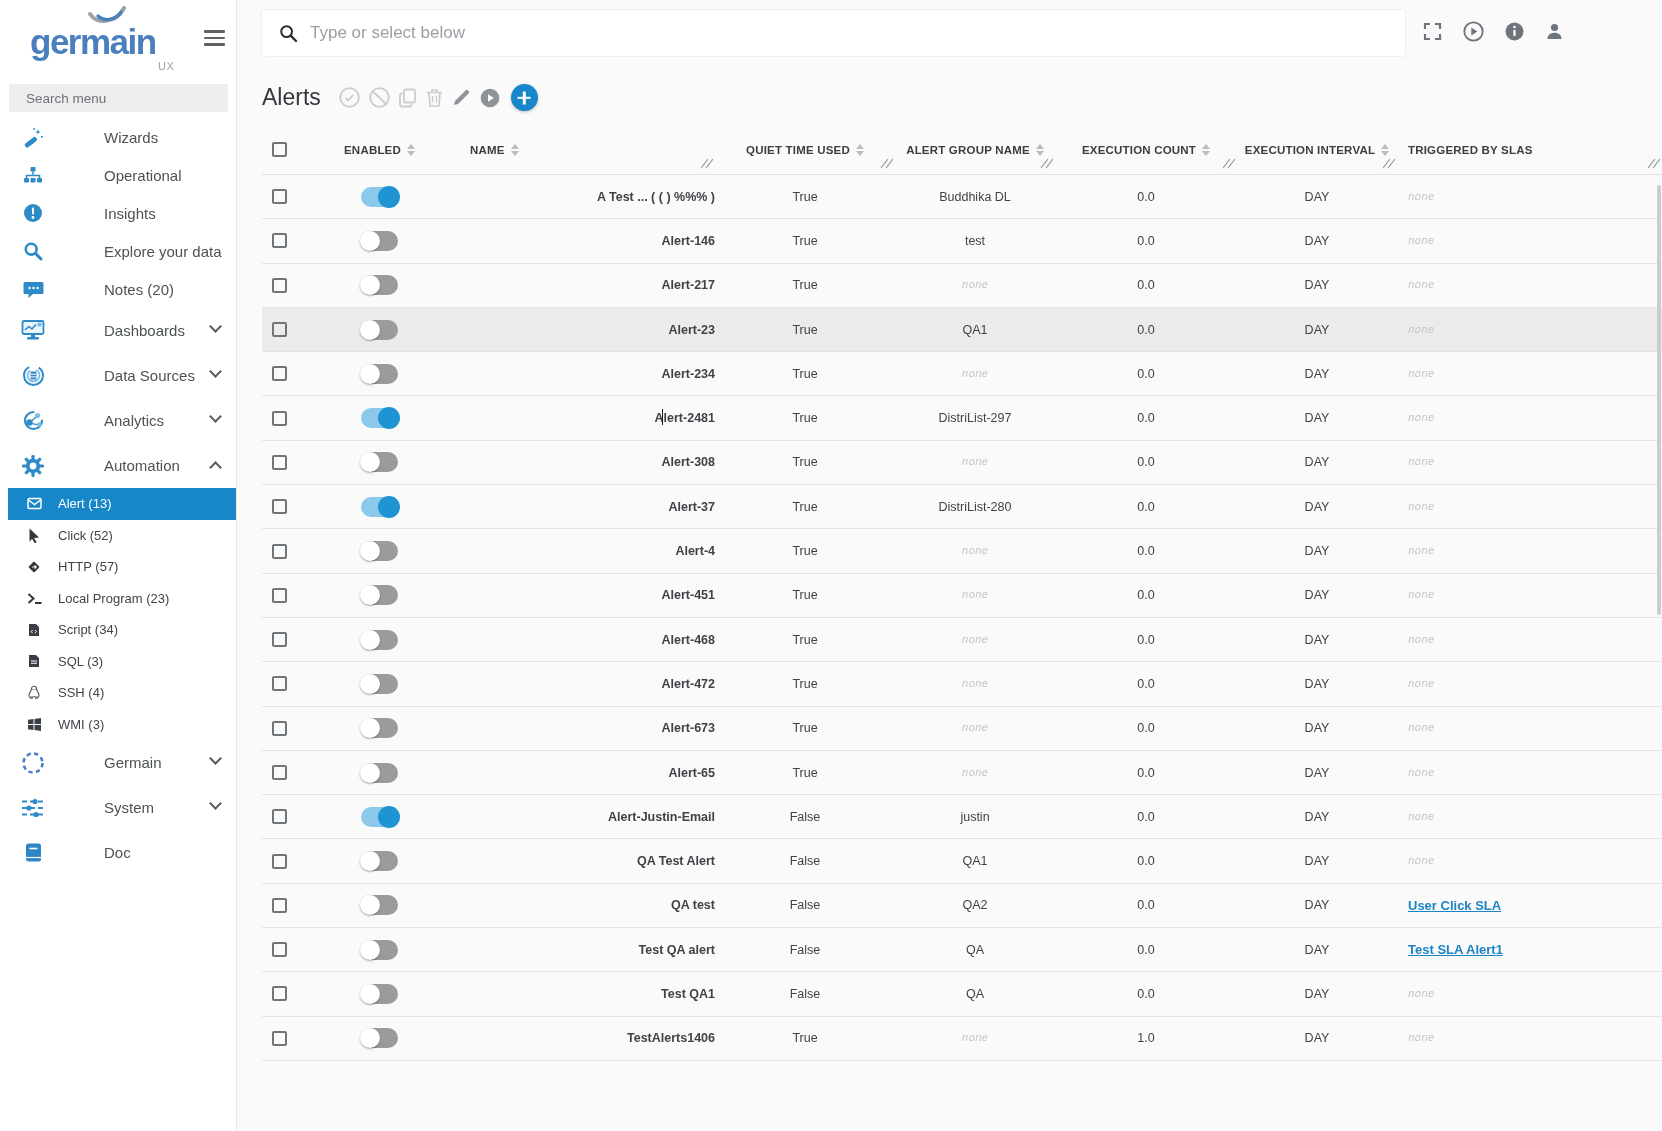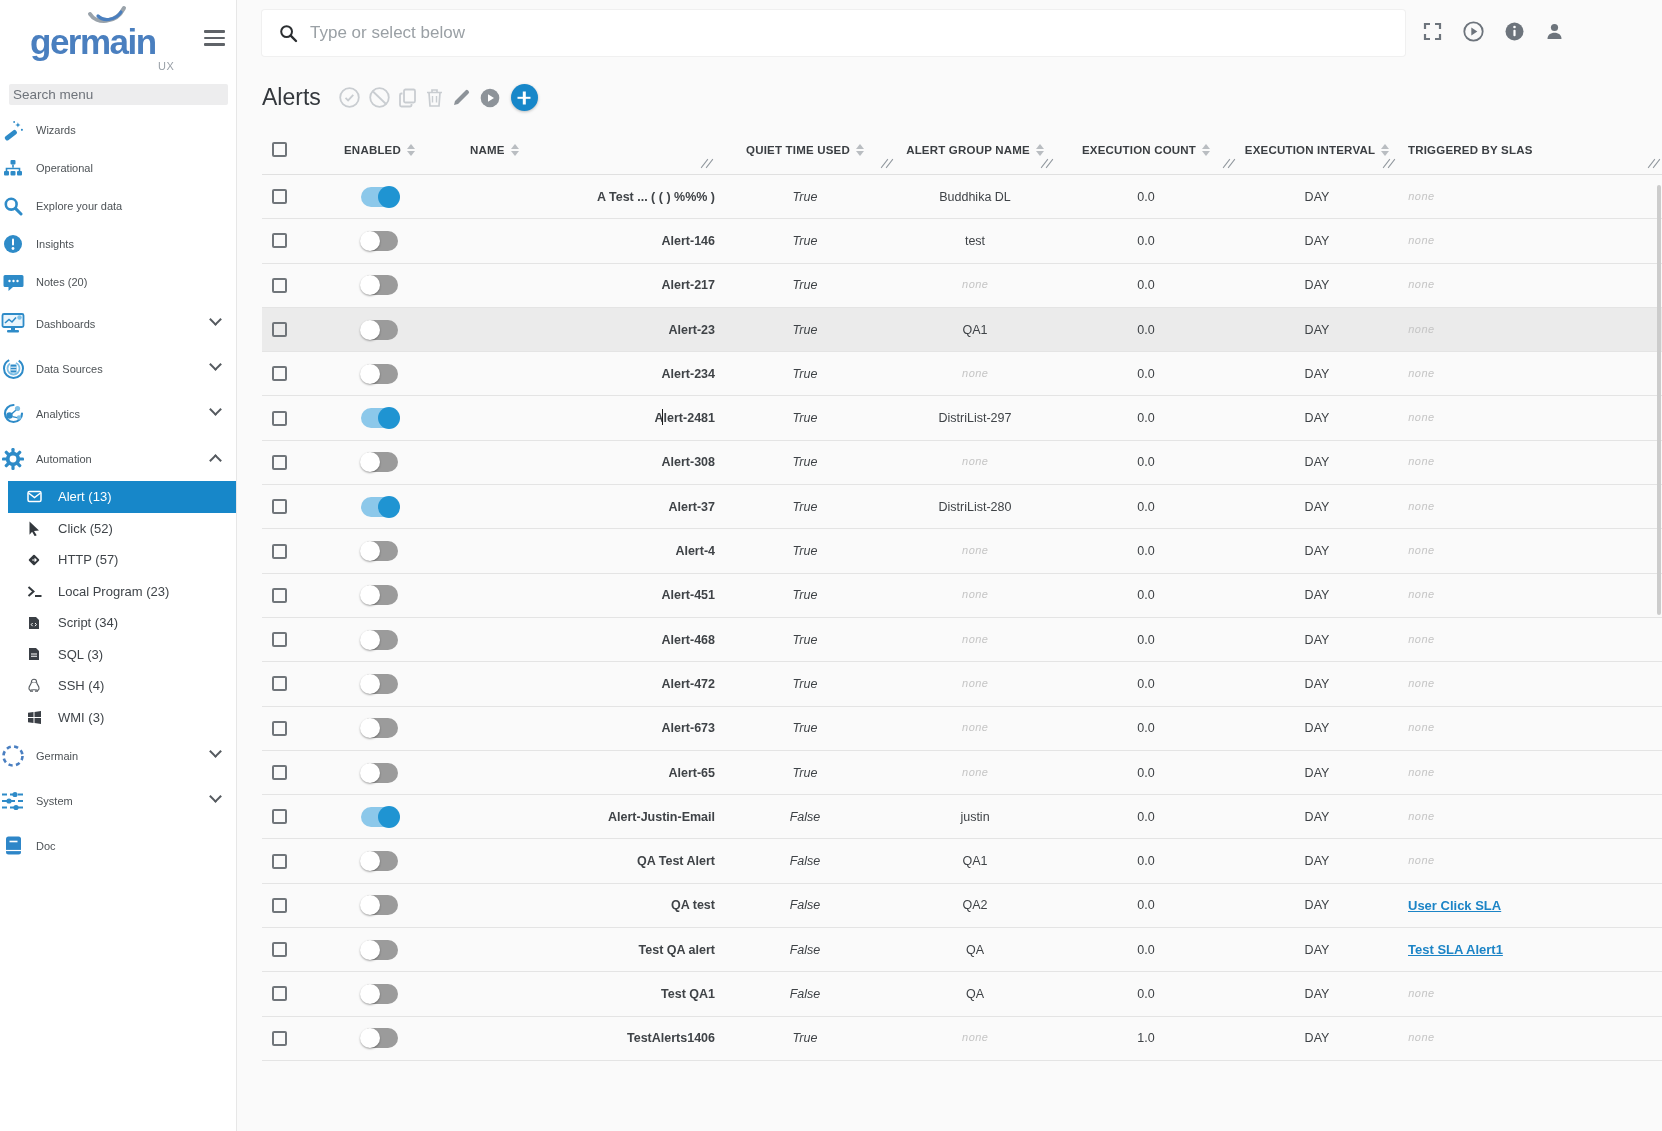--- a/index.html
+++ b/index.html
@@ -8,24 +8,24 @@
 
   
   .sidebar { position:absolute; left:0; top:0; width:237px; height:1131px; background:#fff; border-right:1px solid #e7e7e7; z-index:5; }
   .logo-wrap { position:relative; height:80px; }
   .logo-text { position:absolute; left:30px; top:22px; font-size:35px; font-weight:600; letter-spacing:-1.5px; color:#4a7fbf; }
   .logo-sub { position:absolute; left:158px; top:60px; font-size:11px; font-weight:normal; color:#9aa1a8; letter-spacing:.5px; }
   .logo-swoosh { position:absolute; left:82px; top:0; }
   .hamburger { position:absolute; right:11px; top:30px; width:21px; height:17px; cursor:pointer; }
   .hamburger i { display:block; height:2.5px; background:#5f6368; margin-bottom:4px; border-radius:1px; }
 
-  .menu-search { display:block; margin:4px 9px 6px 9px; width:219px; height:21px; background:#ededee; border:none; border-radius:2px; padding-left:4px; font-size:13.5px; color:#6e737a; font-family:"Liberation Sans",sans-serif; outline:none; }
+  .menu-search { display:block; margin:4px 9px 6px 9px; width:219px; height:28px; background:#ededee; border:none; border-radius:2px; padding-left:17px; font-size:13.5px; color:#6e737a; font-family:"Liberation Sans",sans-serif; outline:none; }
   .menu-search::placeholder { color:#6e737a; opacity:1; }
 
-  .nav-item { display:flex; align-items:center; height:38px; padding-left:0; cursor:pointer; color:#4d5256; font-size:11px; position:relative; }
+  .nav-item { display:flex; align-items:center; height:38px; padding-left:20px; cursor:pointer; color:#4d5256; font-size:15px; position:relative;gap:48px; }
   .nav-item.group { height:45px; }
   .nav-item .ic { width:26px; display:flex; justify-content:center; margin-right:10px; }
   .chev { position:absolute; right:16px; width:9px; height:9px; border-right:2px solid #555a5f; border-bottom:2px solid #555a5f; }
   .chev.down { transform:rotate(45deg); top:14px; }
   .chev.up { transform:rotate(-135deg); top:20px; }
 
   .sub-item { display:flex; align-items:center; height:31.5px; padding-left:24px; cursor:pointer; color:#3f4449; font-size:13px; }
   .sub-item .ic { width:20px; display:flex; justify-content:center; margin-right:14px; }
   .sub-item.selected { background:#1787c9; color:#fff; margin-left:8px; padding-left:16px; }
 
@@ -64,21 +64,21 @@
 
   .tbody { position:absolute; left:25px; right:0; top:175px; }
   .tr { height:44.3px; align-items:center; border-bottom:1px solid #e4e4e4; background:transparent; }
   .tr.hl { background:#ebebeb; }
   .td { text-align:center; font-size:12.5px; color:#3f4347; }
   .td.c-cbx { display:flex; justify-content:center; }
   .cbx { width:15px; height:15px; border:2px solid #70757a; border-radius:2px; cursor:pointer; background:transparent; }
   .td.c-name { text-align:right; padding-left:8px;font-weight:bold; }
   .td.c-name .txt { position:relative; }
   .tr .c-name.caret .txt::before { content:''; position:absolute; left:7px; top:-2px; width:1.2px; height:16px; background:#1a1a1a; }
-  .td.c-quiet { font-style:italic; }
+  .td.c-quiet { }
   .td.c-sla { text-align:left; padding-left:11px; }
   .muted { color:#c5c5c5; font-style:italic; font-size:11px;font-family:Liberation Mono, monospace; }
   .sla-link { color:#1c84c6; font-weight:bold; font-size:13px; text-decoration:underline; cursor:pointer; }
 
   .toggle { position:relative; width:37px; height:20px; border-radius:10px; display:inline-block; cursor:pointer; vertical-align:middle; }
   .toggle.off { background:#9b9b9b; }
   .toggle.off .knob { position:absolute; left:-1px; top:0; width:20px; height:20px; border-radius:50%; background:#fff; box-shadow:0 1px 2px rgba(0,0,0,.35); }
   .toggle.on { background:#8cc8ea; }
   .toggle.on .knob { position:absolute; right:-2px; top:-1px; width:22px; height:22px; border-radius:50%; background:#1f94d2; }
 
@@ -125,36 +125,36 @@
           <rect x="7.5" y="13" width="5" height="4.5" rx="1" fill="#2e8bc8"></rect>
           <rect x="14" y="13" width="5" height="4.5" rx="1" fill="#2e8bc8"></rect>
         </svg>
     </span>
     <span>Operational</span>
   </div>
 
   <div class="nav-item">
     <span class="ic">
       <svg width="20" height="20" viewBox="0 0 20 20">
-          <circle cx="8.2" cy="8.2" r="5.4" stroke="#2e8bc8" stroke-width="2.6" fill="none"></circle>
-          <path d="M12.4 12.4L18 18" stroke="#2e8bc8" stroke-width="3" stroke-linecap="round"></path>
-        </svg>
-    </span>
-    <span>Explore your data</span>
-  </div>
-
-  <div class="nav-item">
-    <span class="ic">
-      <svg width="20" height="20" viewBox="0 0 20 20">
           <circle cx="10" cy="10" r="9" fill="#2e8bc8"></circle>
           <rect x="9" y="4.5" width="2" height="7" rx="1" fill="#fff"></rect>
           <circle cx="10" cy="14.5" r="1.4" fill="#fff"></circle>
         </svg>
     </span>
     <span>Insights</span>
+  </div>
+
+  <div class="nav-item">
+    <span class="ic">
+      <svg width="20" height="20" viewBox="0 0 20 20">
+          <circle cx="8.2" cy="8.2" r="5.4" stroke="#2e8bc8" stroke-width="2.6" fill="none"></circle>
+          <path d="M12.4 12.4L18 18" stroke="#2e8bc8" stroke-width="3" stroke-linecap="round"></path>
+        </svg>
+    </span>
+    <span>Explore your data</span>
   </div>
 
   <div class="nav-item">
     <span class="ic">
       <svg width="21" height="19" viewBox="0 0 21 19">
           <path d="M2 2h17a1.5 1.5 0 0 1 1.5 1.5v9A1.5 1.5 0 0 1 19 14h-9l-4.5 4v-4H2A1.5 1.5 0 0 1 .5 12.5v-9A1.5 1.5 0 0 1 2 2z" fill="#2e8bc8"></path>
           <circle cx="6.5" cy="8" r="1.2" fill="#fff"></circle>
           <circle cx="10.5" cy="8" r="1.2" fill="#fff"></circle>
           <circle cx="14.5" cy="8" r="1.2" fill="#fff"></circle>
         </svg>

